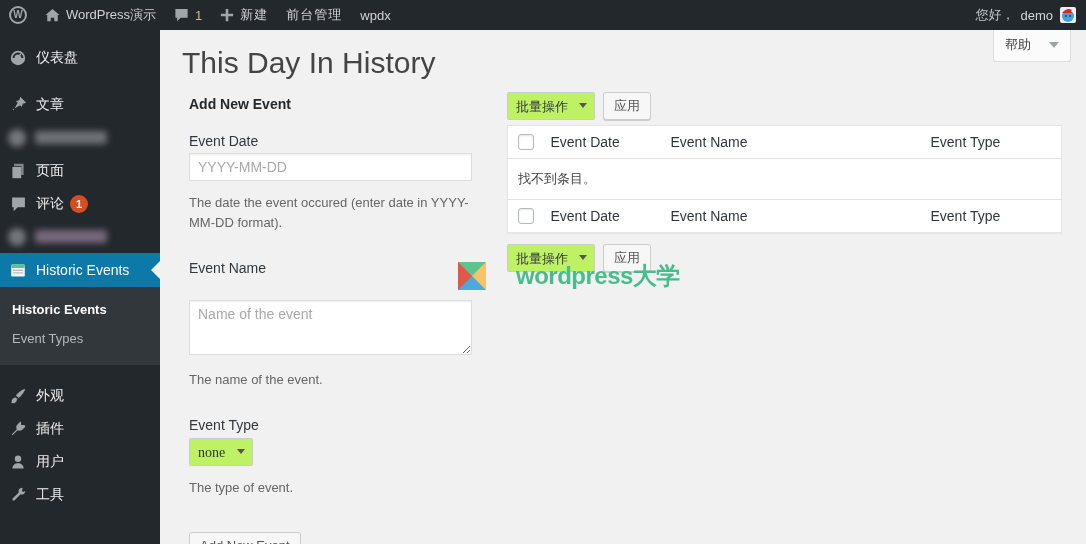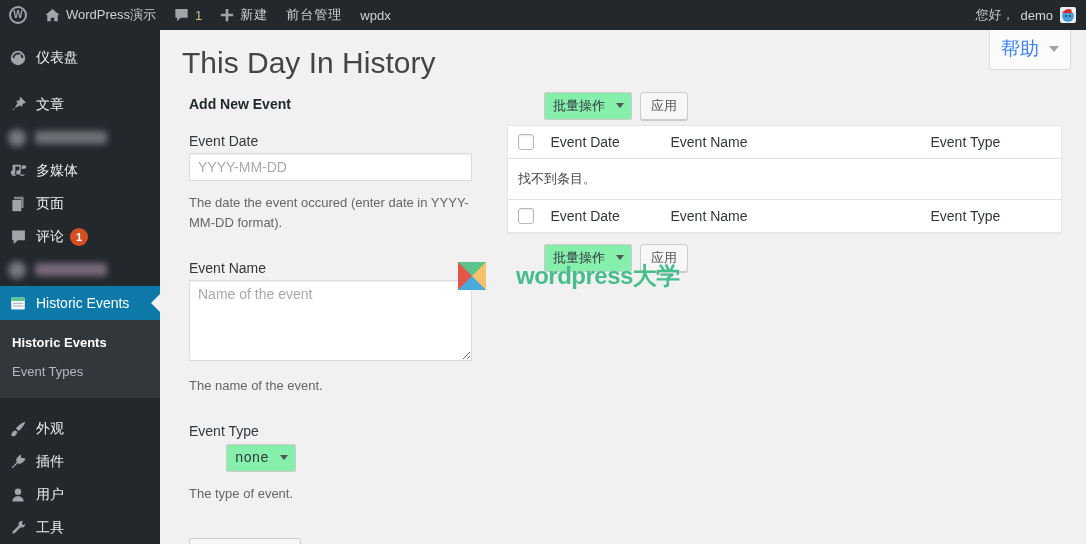--- a/index.html
+++ b/index.html
@@ -33,38 +33,38 @@
   .submenu { background:#32373c; padding:8px 0 12px 0; }
   .submenu-item { padding:7px 0 7px 12px; font-size:13px; color:#b4b9be; cursor:pointer; }
   .submenu-item.current { color:#fff; font-weight:bold; }
   .redacted-blob { filter:blur(3px); display:flex; align-items:center; gap:9px; }
   .rb-icon { width:18px; height:18px; border-radius:50%; background:#74787d; }
   .rb-text { width:72px; height:13px; border-radius:3px; background:#6e7277; }
   .rb-text.tint { background:#77687b; }
 
   
   .content { position:absolute; top:30px; left:160px; width:926px; height:514px; background:#f1f1f1; padding:18px 24px 0 22px; }
-  .help-tab { position:absolute; top:0; right:15px; background:#fbfbfb; border:1px solid #ddd; border-top:none; border-radius:0 0 3px 3px; padding:6px 11px 7px; color:#3b82f6; font-size:19px; display:flex; align-items:center; gap:10px; cursor:pointer; }
+  .help-tab { position:absolute; top:0; right:15px; background:#fbfbfb; border:1px solid #ddd; border-top:none; border-radius:0 0 3px 3px; padding:6px 11px 7px; color:#404040; font-size:13px; display:flex; align-items:center; gap:18px; cursor:pointer; }
   .caret-down { width:0; height:0; border-left:5px solid transparent; border-right:5px solid transparent; border-top:6px solid #9ea3a8; }
   h1.page-title { font-size:30px; font-weight:400; color:#444; line-height:29px; }
   .columns { display:flex; margin-top:15px;justify-content:space-between; }
   .col-form { width:283px; margin-left:7px; flex:0 0 283px; }
   .col-list { flex:1 1 auto; margin-left:35px; }
 
   
   .form-heading { font-size:14px; font-weight:bold; color:#23282d; margin-top:4px; }
   .field-label { display:block; font-size:14px; color:#32373c; margin-top:27px; margin-bottom:4px; }
   .field-label.first { margin-top:21px; }
   input[type=text], textarea { width:283px; border:1px solid #ddd; background:#fff; box-shadow:inset 0 1px 2px rgba(0,0,0,.07); font-size:14px; color:#701a75; padding:5px 8px; font-family:"Liberation Sans", sans-serif; }
   input[type=text] { height:28px; }
-  textarea { height:81px; resize:both; }
+  textarea { height:55px; resize:both;margin-top:20px; }
   input::placeholder, textarea::placeholder { color:#a9a9a9; opacity:1; }
   .description { font-size:13px; color:#666; margin-top:12px; line-height:1.55; }
   .select-wrap { position:relative; display:inline-block; margin-top:1px; }
-  select { appearance:none; -webkit-appearance:none; border:1px solid #ccc; border-radius:2px; background:#86efac; height:28px; font-size:14px; color:#32373c; padding:0 26px 0 8px; font-family:Liberation Mono, monospace; cursor:pointer;margin-left:37px; }
+  select { appearance:none; -webkit-appearance:none; border:1px solid #ccc; border-radius:2px; background:#bef264; height:28px; font-size:14px; color:#32373c; padding:0 26px 0 8px; font-family:Liberation Serif, serif; cursor:pointer; }
   .select-wrap .sel-caret { position:absolute; right:8px; top:11px; width:0; height:0; border-left:4px solid transparent; border-right:4px solid transparent; border-top:5px solid #555; pointer-events:none; }
   .btn { display:inline-block; background:#f7f7f7; border:1px solid #ccc; border-radius:3px; color:#555; font-size:13px; height:28px; padding:0 10px; cursor:pointer; box-shadow:0 1px 0 #ccc; font-family:"Liberation Sans", sans-serif; }
   .submit-btn { margin-top:33px; }
 
   
   .bulk-bar { display:flex; align-items:center; gap:8px; }
   .bulk-bar .select-wrap { margin-top:0; }
   .bulk-bar select { font-size:13px; }
   .events-table { width:100%; border-collapse:collapse; background:#fff; border:1px solid #e5e5e5; box-shadow:0 1px 1px rgba(0,0,0,.04); margin-top:5px; table-layout:fixed; }
   .events-table th { text-align:left; font-weight:400; font-size:14px; color:#32373c; padding:8px 10px; }
@@ -154,30 +154,20 @@
             <path fill="currentColor" d="M12 1l7 7-4 1-1 4-5-5-5 9-1-1 9-5-5-5 4-1 1-4z"></path>
           </svg>
       </span>
       <span>文章</span>
     </div>
     <div class="menu-item">
       <span class="redacted-blob">
         <span class="rb-icon"></span>
           <span class="rb-text"></span>
       </span>
-    </div>
-    <div class="menu-item">
-      <span class="mi-icon">
-        <svg width="18" height="18" viewBox="0 0 20 20">
-            <path fill="currentColor" d="M2 4h9v9H2V4zm2 2v5h5V6H4zm9-2h7v2h-7V4zm0 4h7v2h-7V8zm0 4h7v2h-7v-2zM2 15h9v2H2v-2z" opacity="0"></path>
-            <path fill="currentColor" d="M13 3v8.5a2.5 2.5 0 11-1.5-2.3V5H7v6.5A2.5 2.5 0 114 9.2V3h9zM2 14c2 2 5 2 7 0m2 0c2 2 5 2 7 0" stroke="none"></path>
-            <path fill="currentColor" d="M14 4h5v3l-5 1V4z"></path>
-          </svg>
-      </span>
-      <span>多媒体</span>
     </div>
     <div class="menu-item">
       <span class="mi-icon">
         <svg width="16" height="16" viewBox="0 0 20 20">
             <path fill="currentColor" d="M5 1h12v14h-3V4H5V1z" opacity=".75"></path>
             <path fill="currentColor" d="M3 5h11v14H3V5z"></path>
           </svg>
       </span>
       <span>页面</span>
     </div>

